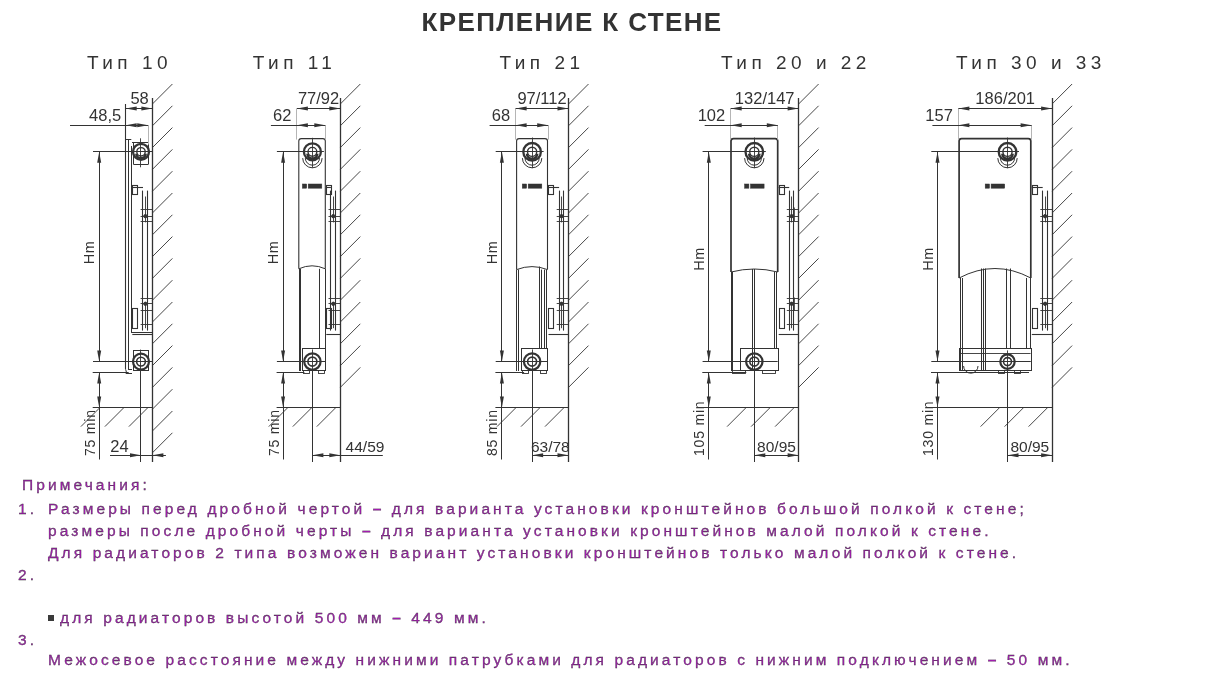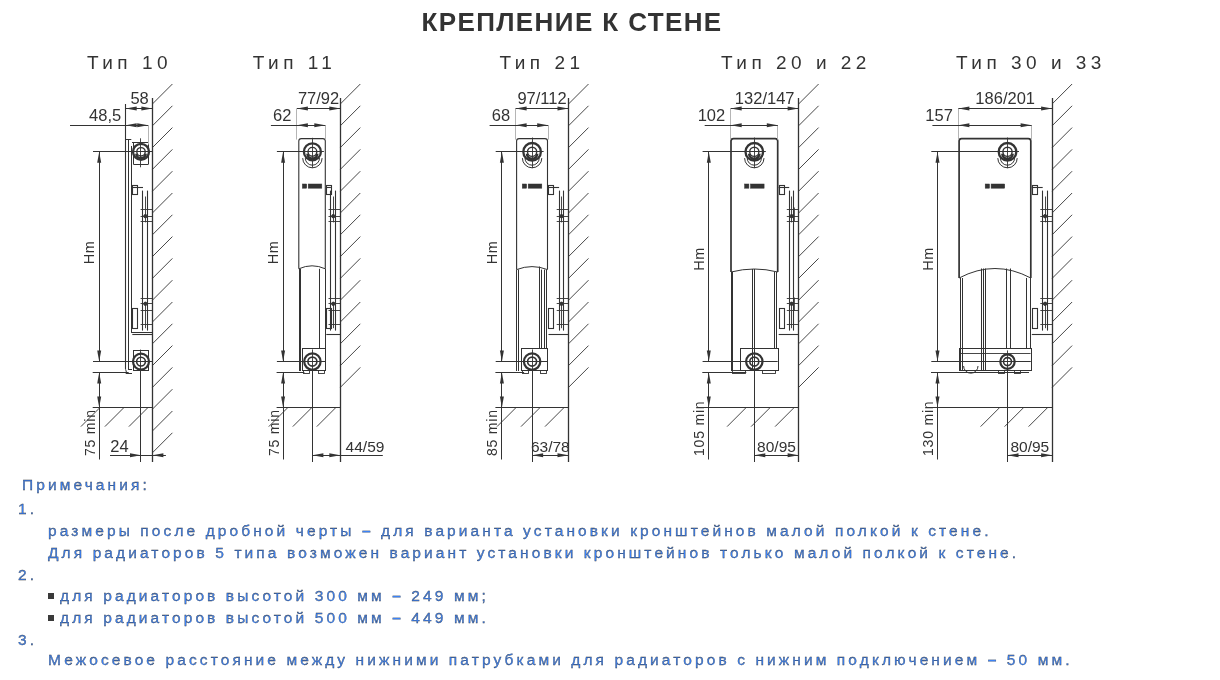--- a/index.html
+++ b/index.html
@@ -1,17 +1,17 @@
 <!DOCTYPE html>
 <html lang="ru"><head><meta charset="utf-8"><title>Крепление к стене</title>
 <style>
 html,body{margin:0;padding:0;width:1220px;height:680px;background:#ffffff;overflow:hidden}
 body{font-family:'Liberation Sans',sans-serif;color:#333}
 .wrap{position:relative;width:1220px;height:556px}
-.note{position:absolute;white-space:nowrap;font-size:15.5px;color:#3b82f6;letter-spacing:3.1px;-webkit-text-stroke:0.3px #3a3a3a;}
+.note{position:absolute;white-space:nowrap;font-size:15.5px;color:#a21caf;letter-spacing:3.1px;-webkit-text-stroke:0.3px #3a3a3a;}
 .sq{display:inline-block;width:6px;height:6px;background:#3a3a3a;margin-right:6px;vertical-align:2px;}
 </style></head><body>
 <div class="wrap">
 <svg width="1220" height="680" viewBox="0 0 1220 680" style="position:absolute;left:0;top:0">
 
 <g>
 <text x="572.0" y="31.0" text-anchor="middle" fill="#333333" style="font-family:'Liberation Sans',sans-serif;font-size:26px;letter-spacing:1.4px;font-weight:bold;">КРЕПЛЕНИЕ К СТЕНЕ</text>
 </g>
 
 <g>
@@ -639,25 +639,25 @@
 <line x1="1007.5" y1="455.5" x2="1052.1" y2="455.5" stroke="#333333" stroke-width="1.0"></line>
 <polygon points="1007.5,455.3 1018.5,453.3 1018.5,457.3" fill="#333333"></polygon>
 <polygon points="1052.1,455.3 1041.1,453.3 1041.1,457.3" fill="#333333"></polygon>
 <text x="1029.8" y="451.8" text-anchor="middle" fill="#333333" style="font-family:'Liberation Sans',sans-serif;font-size:15.5px;">80/95</text>
 </g>
 </svg>
 
 <div class="note" style="left:22px;top:476px;">Примечания:</div>
 
 <div class="note" style="left:18px;top:500px;">1.</div>
+<div class="note" style="left:48px;top:500px;">Размеры перед дробной чертой <b>–</b> для варианта установки кронштейнов большой полкой к стене;</div>
 
 <div class="note" style="left:48px;top:522px;">размеры после дробной черты <b>–</b> для варианта установки кронштейнов малой полкой к стене.</div>
 
-<div class="note" style="left:48px;top:544px;">Для радиаторов 5 типа возможен вариант установки кронштейнов только малой полкой к стене.</div>
+<div class="note" style="left:48px;top:544px;">Для радиаторов 2 типа возможен вариант установки кронштейнов только малой полкой к стене.</div>
 
 <div class="note" style="left:18px;top:566px;">2.</div>
 
-<div class="note" style="left:48px;top:587px;"><span class="sq"></span>для радиаторов высотой 300 мм <b>–</b> 249 мм;</div>
 
 <div class="note" style="left:48px;top:609px;"><span class="sq"></span>для радиаторов высотой 500 мм <b>–</b> 449 мм.</div>
 
 <div class="note" style="left:18px;top:631px;">3.</div>
 <div class="note" style="left:48px;top:631px;margin-top:20px;">Межосевое расстояние между нижними патрубками для радиаторов с нижним подключением <b>–</b> 50 мм.</div>
 </div>
 </body></html>

